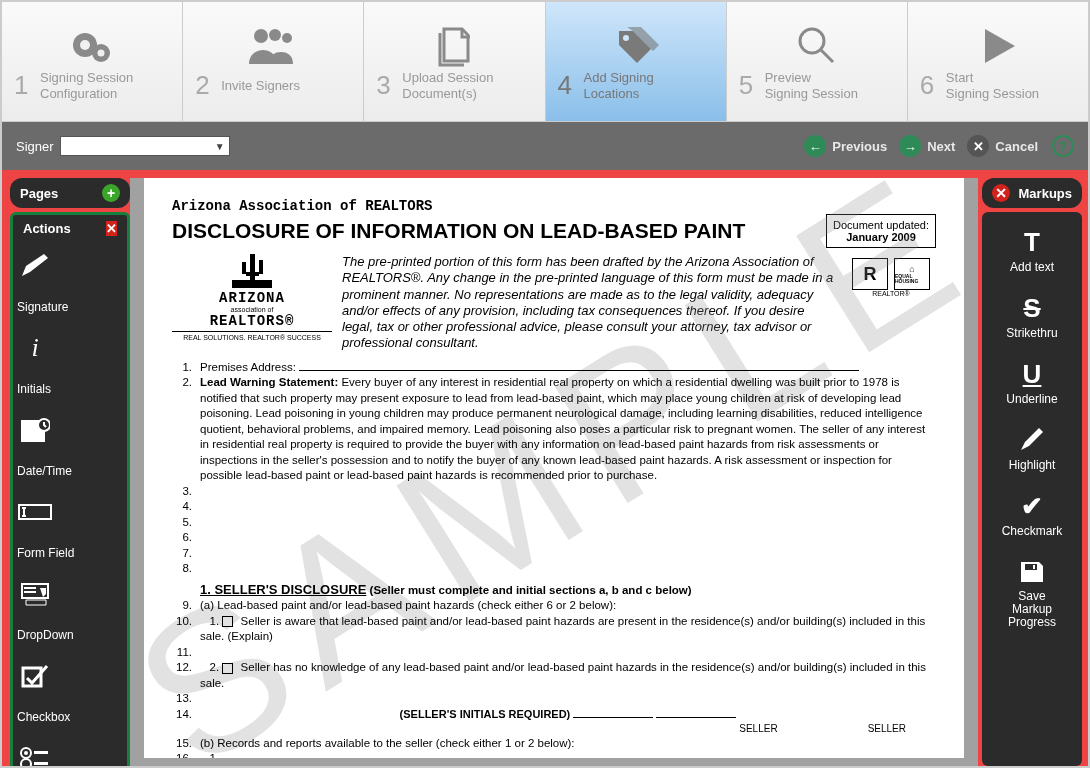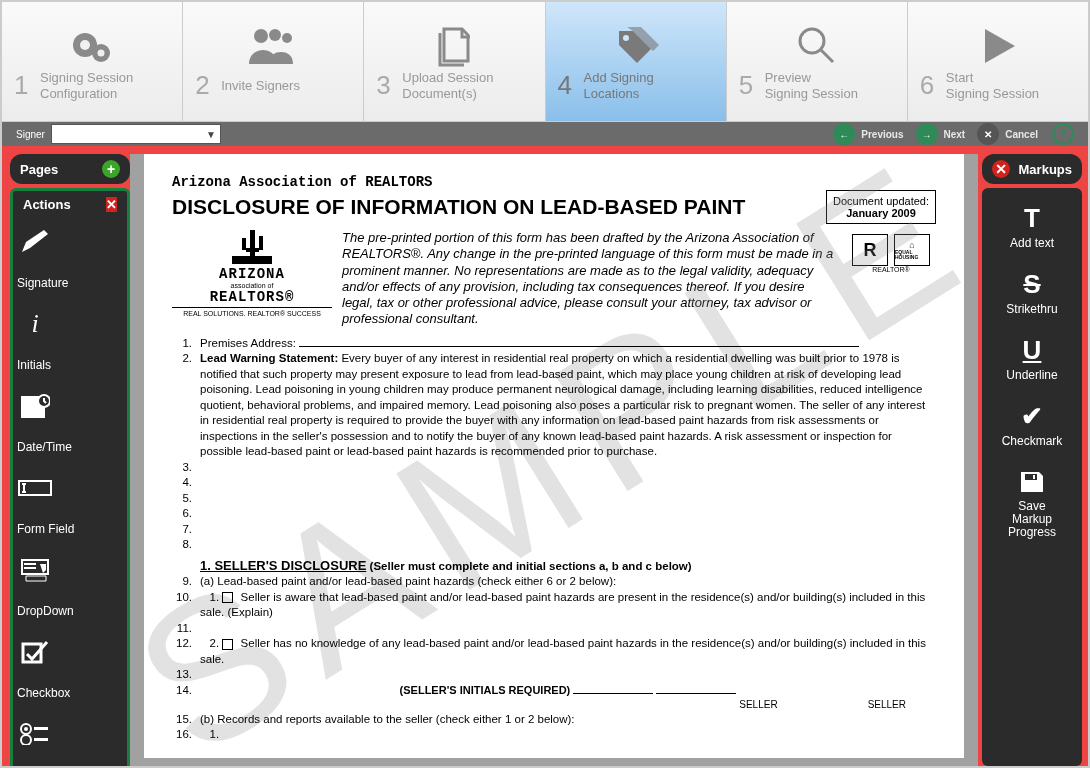--- a/index.html
+++ b/index.html
@@ -11,21 +11,21 @@
   .step { flex: 1; border-right: 1px solid #ccc; display: flex; align-items: center; justify-content: center; flex-direction: column; padding: 8px 6px; position: relative; cursor: pointer; }
   .step:last-child { border-right: none; }
   .step.active { background: linear-gradient(#cfe6fa,#8abfea); }
   .step-icon { width: 60px; height: 48px; display: flex; align-items: center; justify-content: center; color: #888; }
   .step-label-row { display:flex; align-items:center; gap:8px; width:100%; padding: 0 6px; }
   .step-num { font-size: 26px; color: #aaa; font-weight: normal; min-width:18px; }
   .step-label { font-size: 13px; color: #999; line-height: 1.2; }
   .step.active .step-num, .step.active .step-label { color: #777; }
 
   
-  .navbar { background: #6b6b6b; height: 24px; display: flex; align-items: center; padding: 0 14px; color: #fff; font-size: 10px; }
+  .navbar { background: #6b6b6b; height: 48px; display: flex; align-items: center; padding: 0 14px; color: #fff; font-size: 13px; }
   .signer-label { margin-right: 6px; }
   .signer-select { width: 170px; height: 20px; background: #fff; border: 1px solid #555; display:inline-flex; align-items:center; justify-content:flex-end; padding-right:4px; }
   .signer-select::after { content:"▼"; font-size:10px; color:#444; }
   .nav-spacer { flex:1; }
   .nav-btn { display:flex; align-items:center; gap:6px; margin-left: 12px; cursor:pointer; color:#e8e8e8; font-weight:bold; }
   .nav-circ { width:22px; height:22px; border-radius:50%; display:flex; align-items:center; justify-content:center; font-weight:bold; color:#fff; }
   .nav-prev .nav-circ { background:#2e8b57; }
   .nav-next .nav-circ { background:#2e8b57; }
   .nav-cancel .nav-circ { background:#555; }
   .nav-help { width:22px; height:22px; border-radius:50%; border:2px solid #2e8b57; color:#2e8b57; display:flex; align-items:center; justify-content:center; font-weight:bold; margin-left:14px; cursor:pointer; }
@@ -386,20 +386,28 @@
         </div>
         <div class="mtool">
           <div class="micon" style="text-decoration:line-through">S</div>
           <span>Strikethru</span>
         </div>
         <div class="mtool">
           <div class="micon" style="text-decoration:underline">U</div>
           <span>Underline</span>
         </div>
         <div class="mtool">
+          <div class="micon">
+              <svg width="26" height="24" viewBox="0 0 26 24" fill="#fff">
+                <path d="M2 22l4-8L20 0l4 4L10 18z"></path>
+              </svg>
+            </div>
+          <span>Highlight</span>
+        </div>
+        <div class="mtool">
           <div class="micon">✔</div>
           <span>Checkmark</span>
         </div>
         <div class="mtool">
           <div class="micon">
               <svg width="26" height="24" viewBox="0 0 26 24" fill="#fff">
                 <path d="M2 2h18l4 4v16H2z"></path>
                 <rect x="6" y="4" width="12" height="6" fill="#2b2b2b"></rect>
                 <rect x="14" y="5" width="2" height="4" fill="#fff"></rect>
               </svg>

